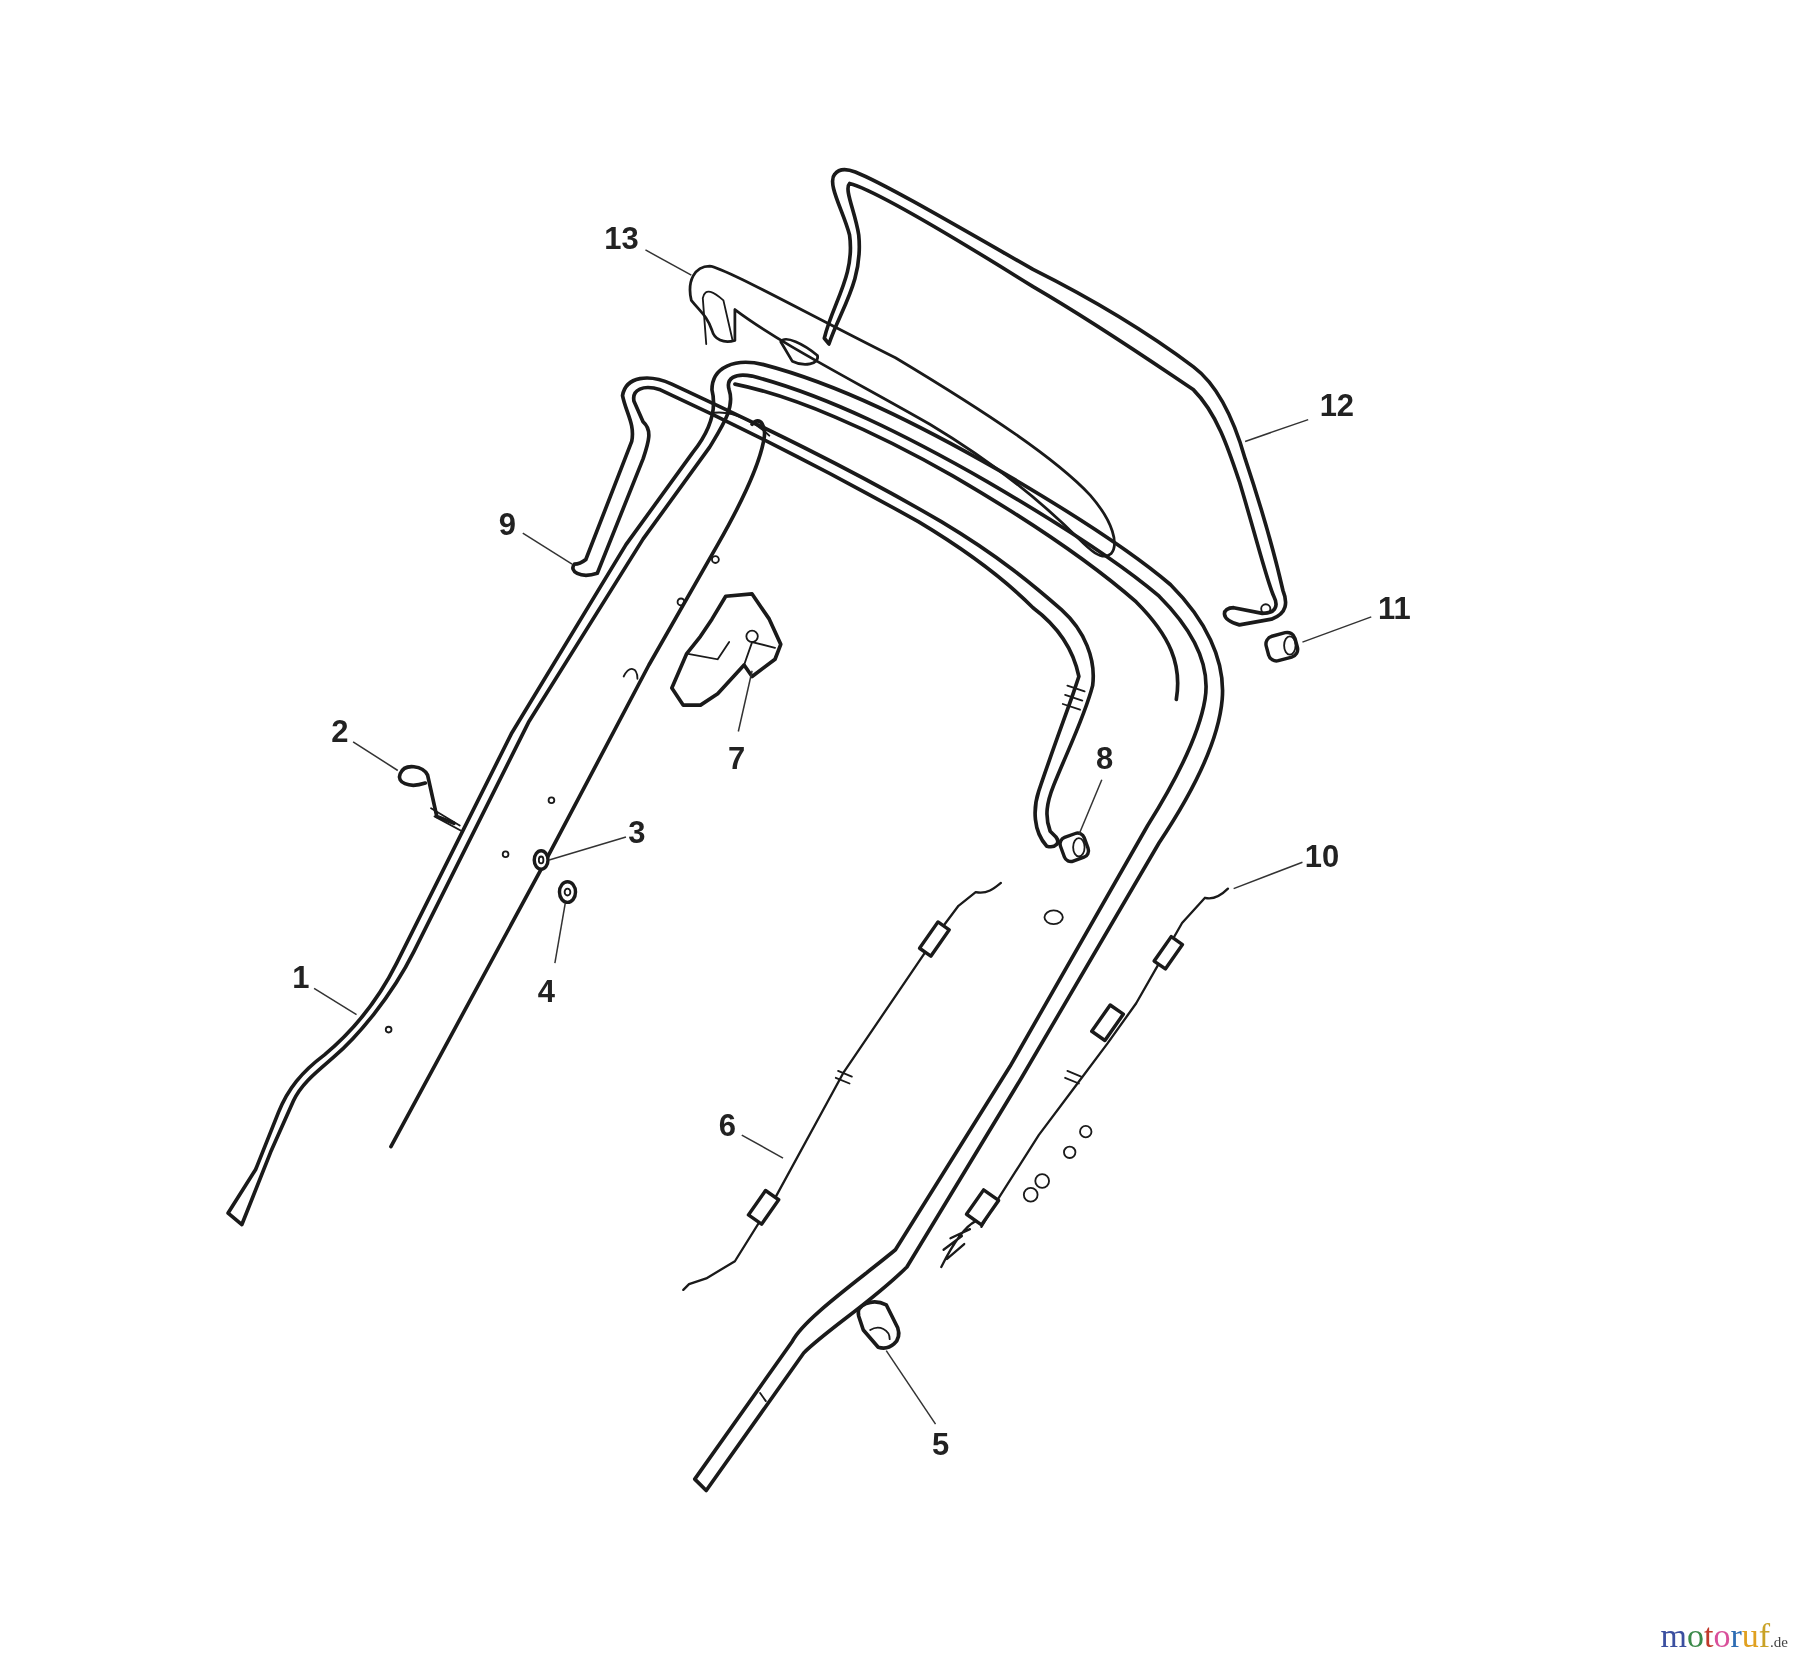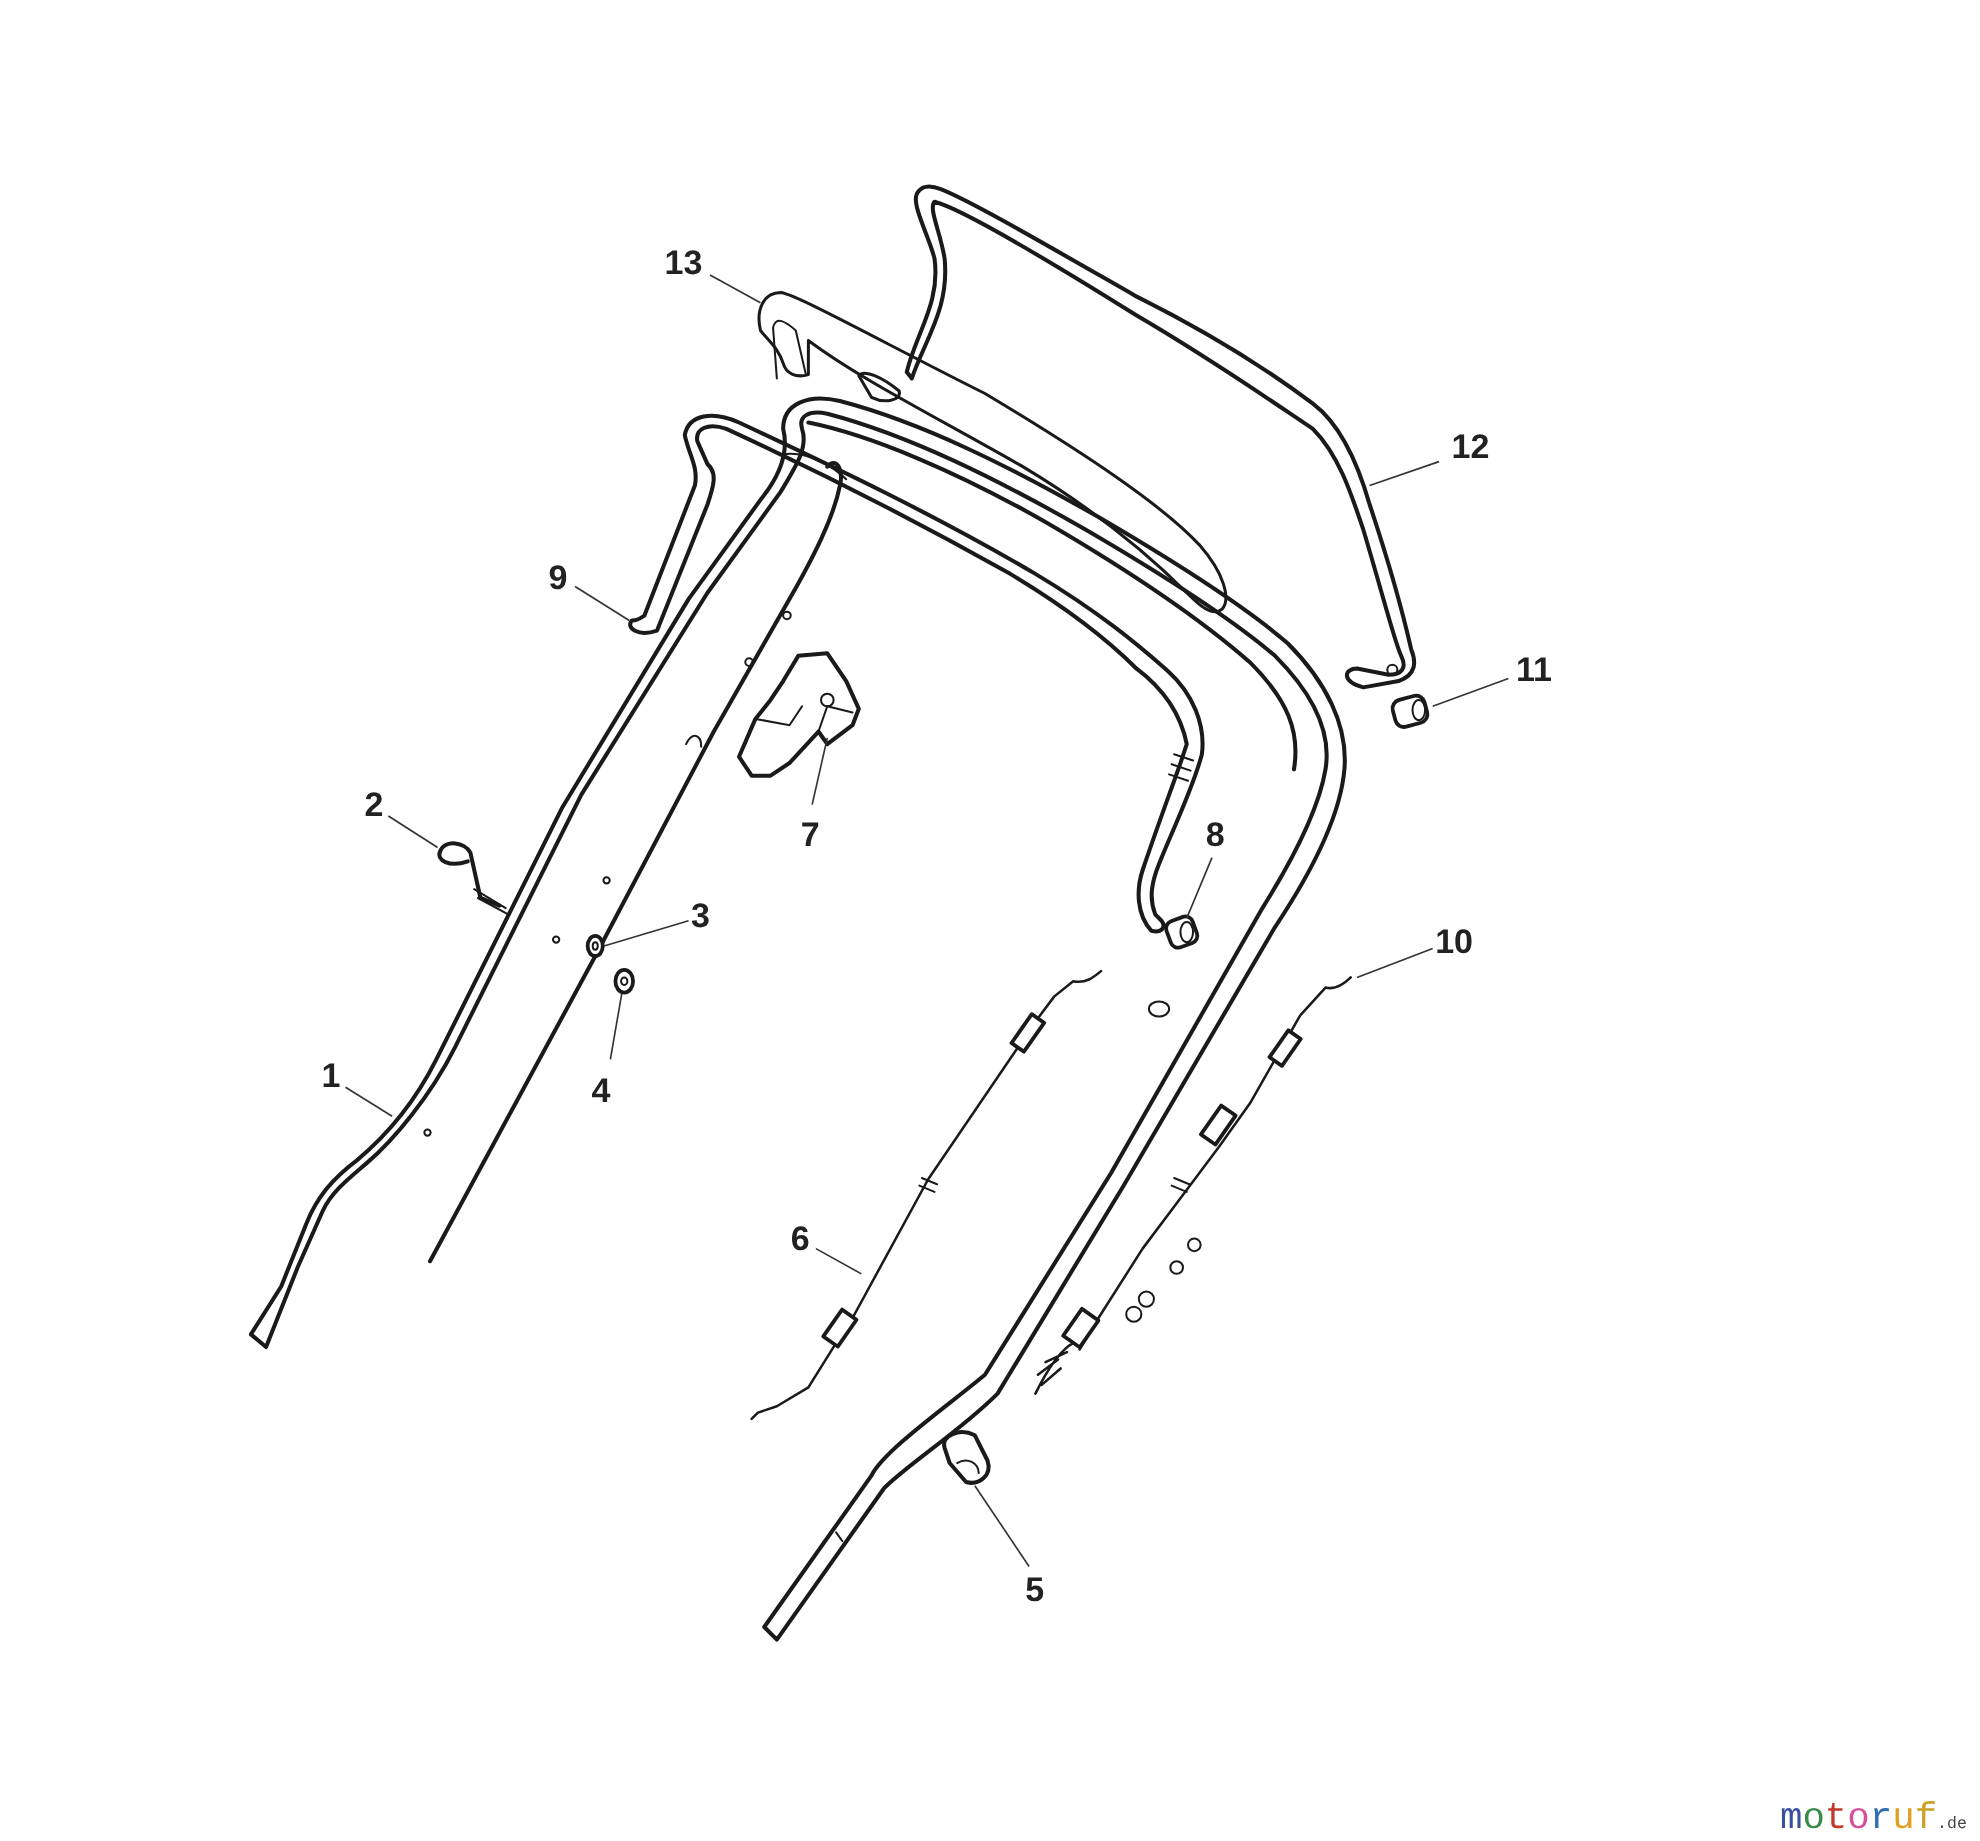--- a/index.html
+++ b/index.html
@@ -3,21 +3,21 @@
 <meta charset="utf-8">
 <style>
   html, body { margin:0; padding:0; background:#ffffff; }
   body { width:1800px; height:1674px; position:relative; overflow:hidden; font-family:"Liberation Sans", sans-serif; }
   #diagram { position:absolute; left:0; top:0; width:1800px; height:1674px; }
   .part { fill:none; stroke:#1a1a1a; stroke-width:3.2; stroke-linejoin:round; stroke-linecap:round; }
   .thin { fill:none; stroke:#1a1a1a; stroke-width:1.6; stroke-linecap:round; }
   .fillw { fill:#ffffff; stroke:#1a1a1a; stroke-width:3; stroke-linejoin:round; }
   .leader { stroke:#333; stroke-width:1.3; fill:none; }
   .callout { font-family:"Liberation Sans", sans-serif; font-weight:bold; font-size:27px; fill:#222; }
-  .wm { position:absolute; right:12px; bottom:1px; font-family:Liberation Mono, monospace; font-size:34px; letter-spacing:0; }
+  .wm { position:absolute; right:12px; bottom:19px; font-family:Liberation Serif, serif; font-size:34px; letter-spacing:0; }
   .wm span { display:inline-block; }
   .wm .de { font-size:15px; color:#444; }
 </style>
 </head>
 <body>
 
 <svg id="diagram" viewBox="0 0 1568 1460" xmlns="http://www.w3.org/2000/svg">
 
   <g>
     <path class="part" d="M 727 152 C 720 160 735 185 740 205 C 745 240 725 265 718 295 L 722 300 C 732 270 752 245 748 205 C 745 185 735 165 740 160 C 760 165 820 200 900 250 C 960 285 1010 320 1040 340 C 1060 360 1070 390 1080 420 C 1095 470 1105 510 1110 520 C 1115 530 1110 535 1100 535 L 1075 530 C 1065 530 1062 540 1080 545 L 1108 540 C 1122 535 1122 525 1118 515 C 1110 480 1095 430 1085 400 C 1075 365 1060 335 1040 320 C 1000 290 950 260 900 235 C 830 195 770 160 745 150 C 735 146 730 148 727 152 Z"></path>

